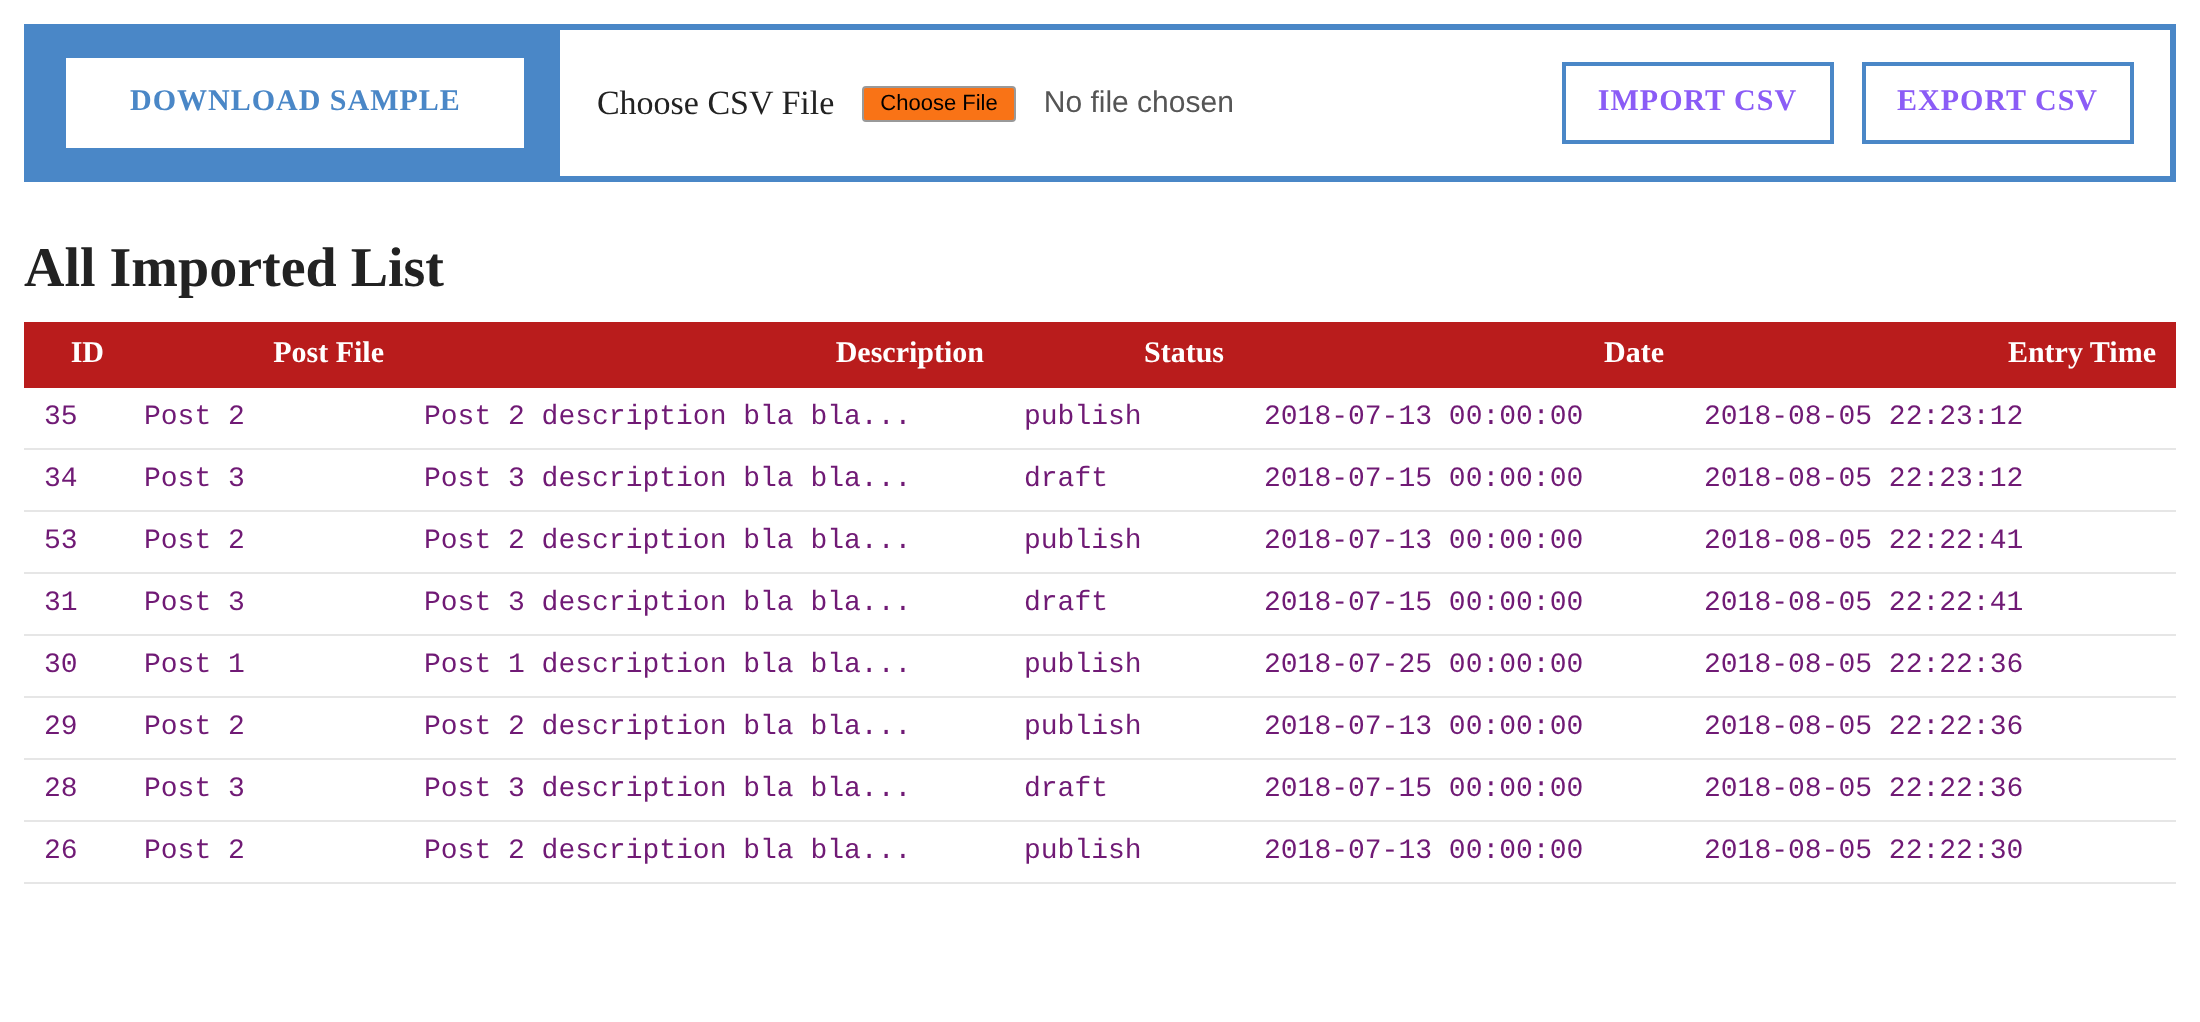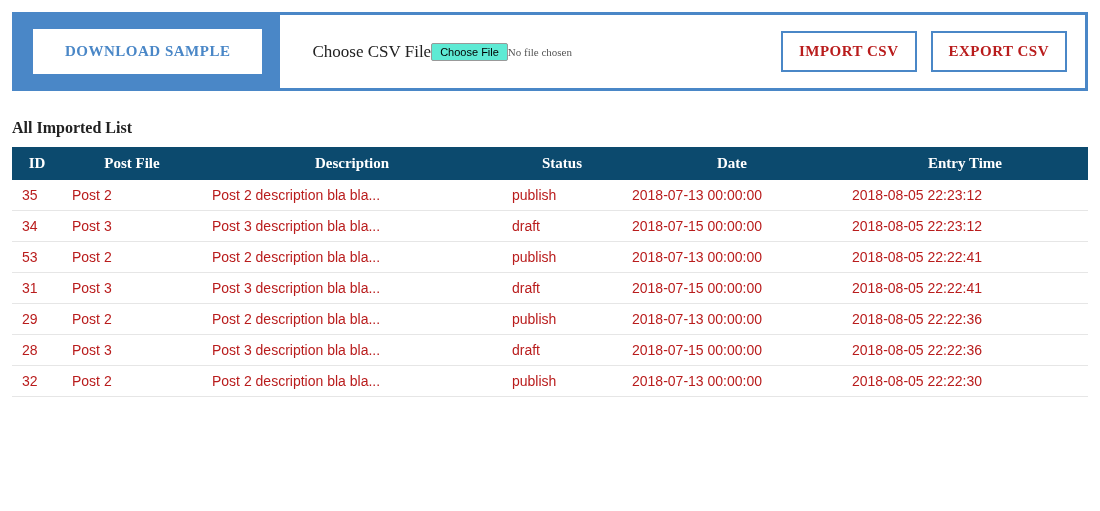--- a/index.html
+++ b/index.html
@@ -30,93 +30,94 @@
     font-weight: bold;
     font-size: 15px;
     letter-spacing: 0.5px;
     padding: 14px 32px;
     cursor: pointer;
   }
   .upload-area {
     flex: 1;
     display: flex;
     align-items: center;
-    padding: 14px 32px;
+    padding: 14px 18px;
+    gap: 14px;
   }
   .choose-label {
     font-family: "Times New Roman", Times, serif;
     font-size: 17px;
     color: #222;
   }
   .choose-file-btn {
     font-family: Arial, sans-serif;
     font-size: 11px;
     padding: 2px 8px;
-    background: #5eead4;
+    background: #f97316;
     border: 1px solid #999;
     border-radius: 2px;
     cursor: pointer;
   }
   .no-file {
-    font-family: Liberation Serif, serif;
-    font-size: 11px;
+    font-family: Liberation Sans, sans-serif;
+    font-size: 15px;
     color: #555;
   }
   .right-btns {
     display: flex;
     align-items: center;
     padding: 14px 18px;
     gap: 14px;
   }
   .outline-btn {
     border: 2px solid #4a87c7;
     background: #fff;
-    color: #b91c1c;
+    color: #8b5cf6;
     font-family: "Times New Roman", Times, serif;
     font-weight: bold;
     font-size: 15px;
     letter-spacing: 0.5px;
     padding: 10px 16px;
     cursor: pointer;
   }
   .header-row {
     display: flex;
     justify-content: space-between;
     align-items: baseline;
     margin-top: 28px;
     margin-bottom: 10px;
   }
   .list-title {
-    font-size: 16px;
+    font-size: 28px;
     font-weight: bold;
   }
   .total {
     font-size: 22px;
     font-weight: bold;
   }
   table {
     width: 100%;
     border-collapse: collapse;
     font-size: 14px;
   }
   thead th {
-    background: #0c4a6e;
+    background: #b91c1c;
     color: #fff;
-    text-align: center;
+    text-align: right;
     font-weight: bold;
     padding: 8px 10px;
     font-family: "Times New Roman", Times, serif;
     font-size: 15px;
   }
   tbody td {
     padding: 7px 10px;
     border-bottom: 1px solid #e6e6e6;
-    font-family: Liberation Sans, sans-serif;
+    font-family: Liberation Mono, monospace;
     font-size: 14px;
-    color: #b91c1c;
+    color: #701a75;
   }
   .col-id { width: 50px; }
   .col-name { width: 140px; }
   .col-desc { width: 300px; }
   .col-status { width: 120px; }
   .col-date { width: 220px; }
   .col-entry { }
 </style>
 </head>
 <body>
@@ -178,37 +179,45 @@
       </tr>
       <tr>
         <td class="col-id">31</td>
         <td class="col-name">Post 3</td>
         <td class="col-desc">Post 3 description bla bla...</td>
         <td class="col-status">draft</td>
         <td class="col-date">2018-07-15 00:00:00</td>
         <td class="col-entry">2018-08-05 22:22:41</td>
       </tr>
       <tr>
+        <td class="col-id">30</td>
+        <td class="col-name">Post 1</td>
+        <td class="col-desc">Post 1 description bla bla...</td>
+        <td class="col-status">publish</td>
+        <td class="col-date">2018-07-25 00:00:00</td>
+        <td class="col-entry">2018-08-05 22:22:36</td>
+      </tr>
+      <tr>
         <td class="col-id">29</td>
         <td class="col-name">Post 2</td>
         <td class="col-desc">Post 2 description bla bla...</td>
         <td class="col-status">publish</td>
         <td class="col-date">2018-07-13 00:00:00</td>
         <td class="col-entry">2018-08-05 22:22:36</td>
       </tr>
       <tr>
         <td class="col-id">28</td>
         <td class="col-name">Post 3</td>
         <td class="col-desc">Post 3 description bla bla...</td>
         <td class="col-status">draft</td>
         <td class="col-date">2018-07-15 00:00:00</td>
         <td class="col-entry">2018-08-05 22:22:36</td>
       </tr>
       <tr>
-        <td class="col-id">32</td>
+        <td class="col-id">26</td>
         <td class="col-name">Post 2</td>
         <td class="col-desc">Post 2 description bla bla...</td>
         <td class="col-status">publish</td>
         <td class="col-date">2018-07-13 00:00:00</td>
         <td class="col-entry">2018-08-05 22:22:30</td>
       </tr>
     </tbody>
 </table>
 
 </body></html>

